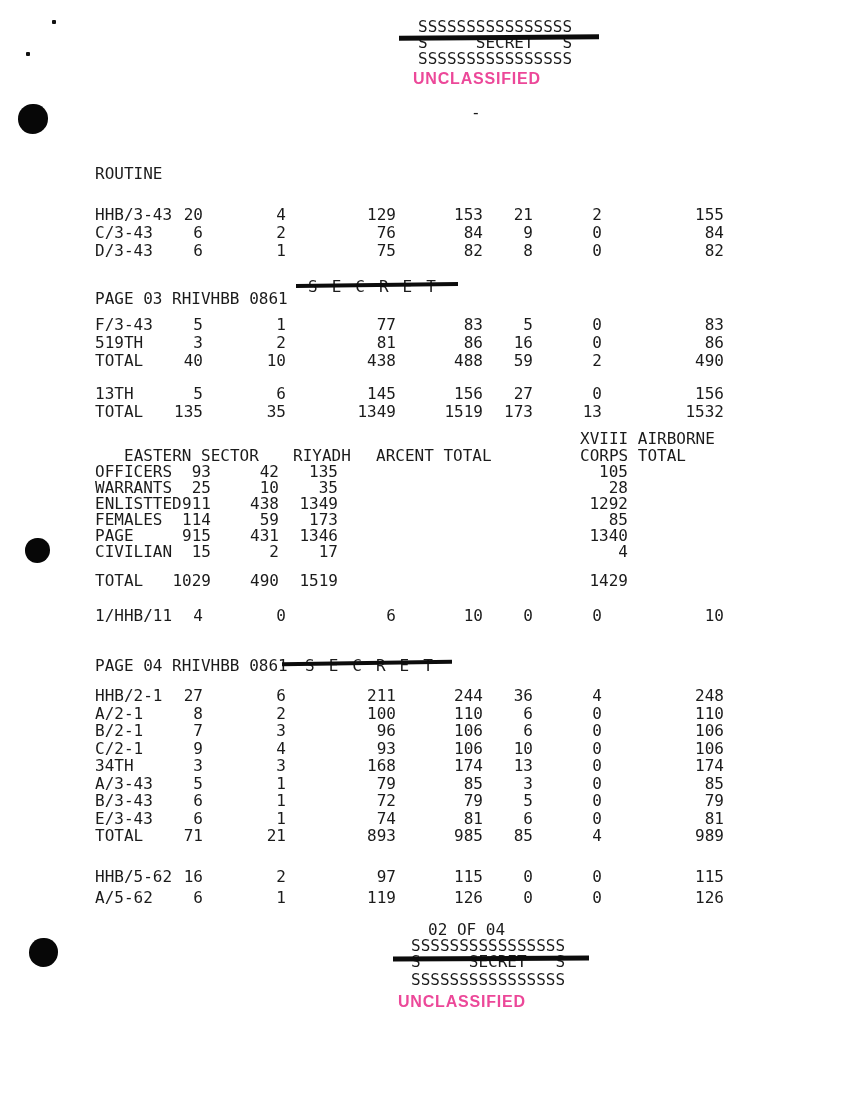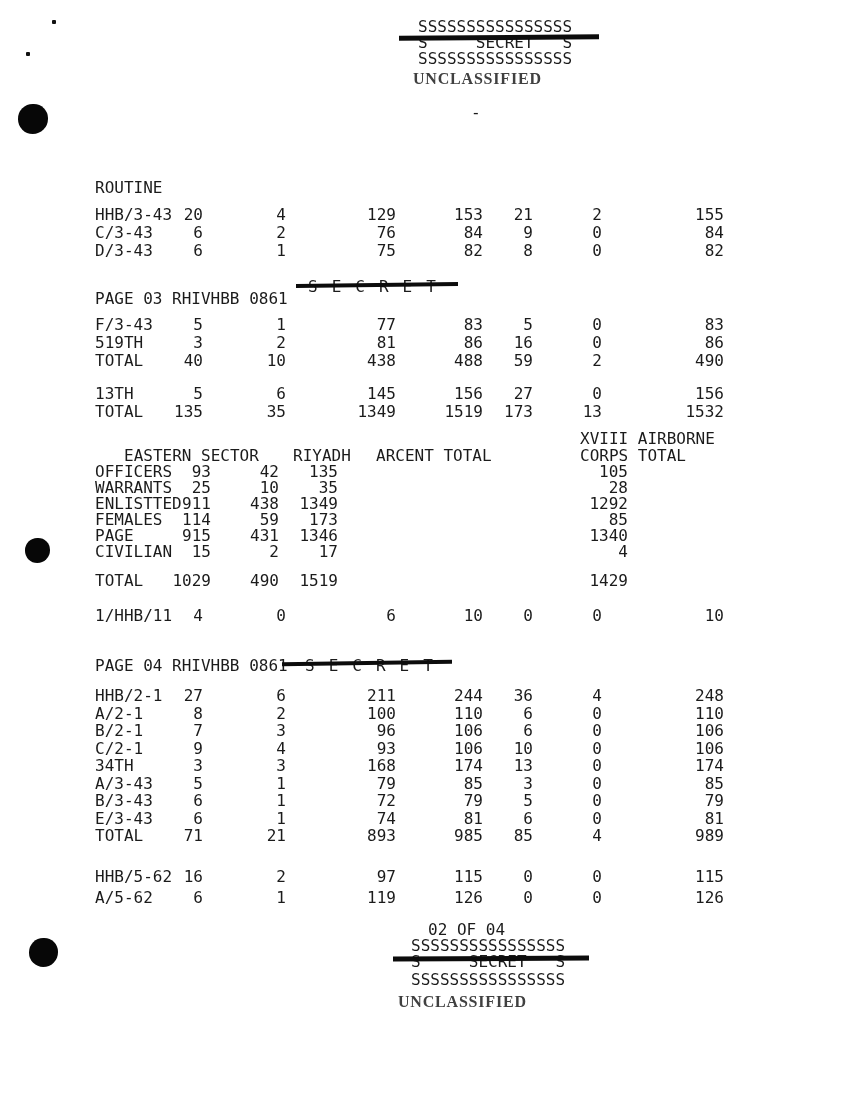--- a/index.html
+++ b/index.html
@@ -13,23 +13,23 @@
   }
   .mono{
     position:absolute;
     font-family:"DejaVu Sans Mono",monospace;
     font-size:16px;line-height:18px;
     white-space:pre;
     color:#1b1b1b;
   }
   .sans{
     position:absolute;
-    font-family:Liberation Serif, serif;
+    font-family:Liberation Sans, sans-serif;
     font-weight:600;font-size:16px;letter-spacing:0.8px;
-    color:#404040;
+    color:#ec4899;
   }
   
   .tbl{position:absolute;left:95px;}
   .trow{position:relative;height:18px;}
   .t3 .trow{height:17.5px;}
   .t4 .trow{height:21px;}
   .sector .trow{height:16px;}
   .cell{position:absolute;top:0;font-size:16px;line-height:18px;white-space:pre;}
   .lbl{left:0;}
   .num{left:0;text-align:right;}
@@ -58,21 +58,21 @@
   <div class="dot" style="left:29px;top:938px;width:29px;height:29px;"></div>
 
   <div class="mono" style="left:418px;top:18px;">SSSSSSSSSSSSSSSS</div>
   <div class="mono" style="left:418px;top:34px;">S     SECRET   S</div>
   <div class="bar" style="left:399px;top:35px;width:200px;height:5px;transform:rotate(-0.4deg);"></div>
   <div class="mono" style="left:418px;top:50px;">SSSSSSSSSSSSSSSS</div>
   <div class="sans" style="left:413px;top:70px;">UNCLASSIFIED</div>
   <div class="mono" style="left:471px;top:104px;">-</div>
 
 
-  <div class="mono" style="left:95px;top:179px;">ROUTINE</div>
+  <div class="mono" style="left:95px;top:165px;">ROUTINE</div>
 
   <div class="tbl" style="top:206px;">
 
   <div class="trow">
       <span class="cell lbl">HHB/3-43</span>
       <span class="cell num c1">20</span>
       <span class="cell num c2">4</span>
       <span class="cell num c3">129</span>
       <span class="cell num c4">153</span>
       <span class="cell num c5">21</span>

